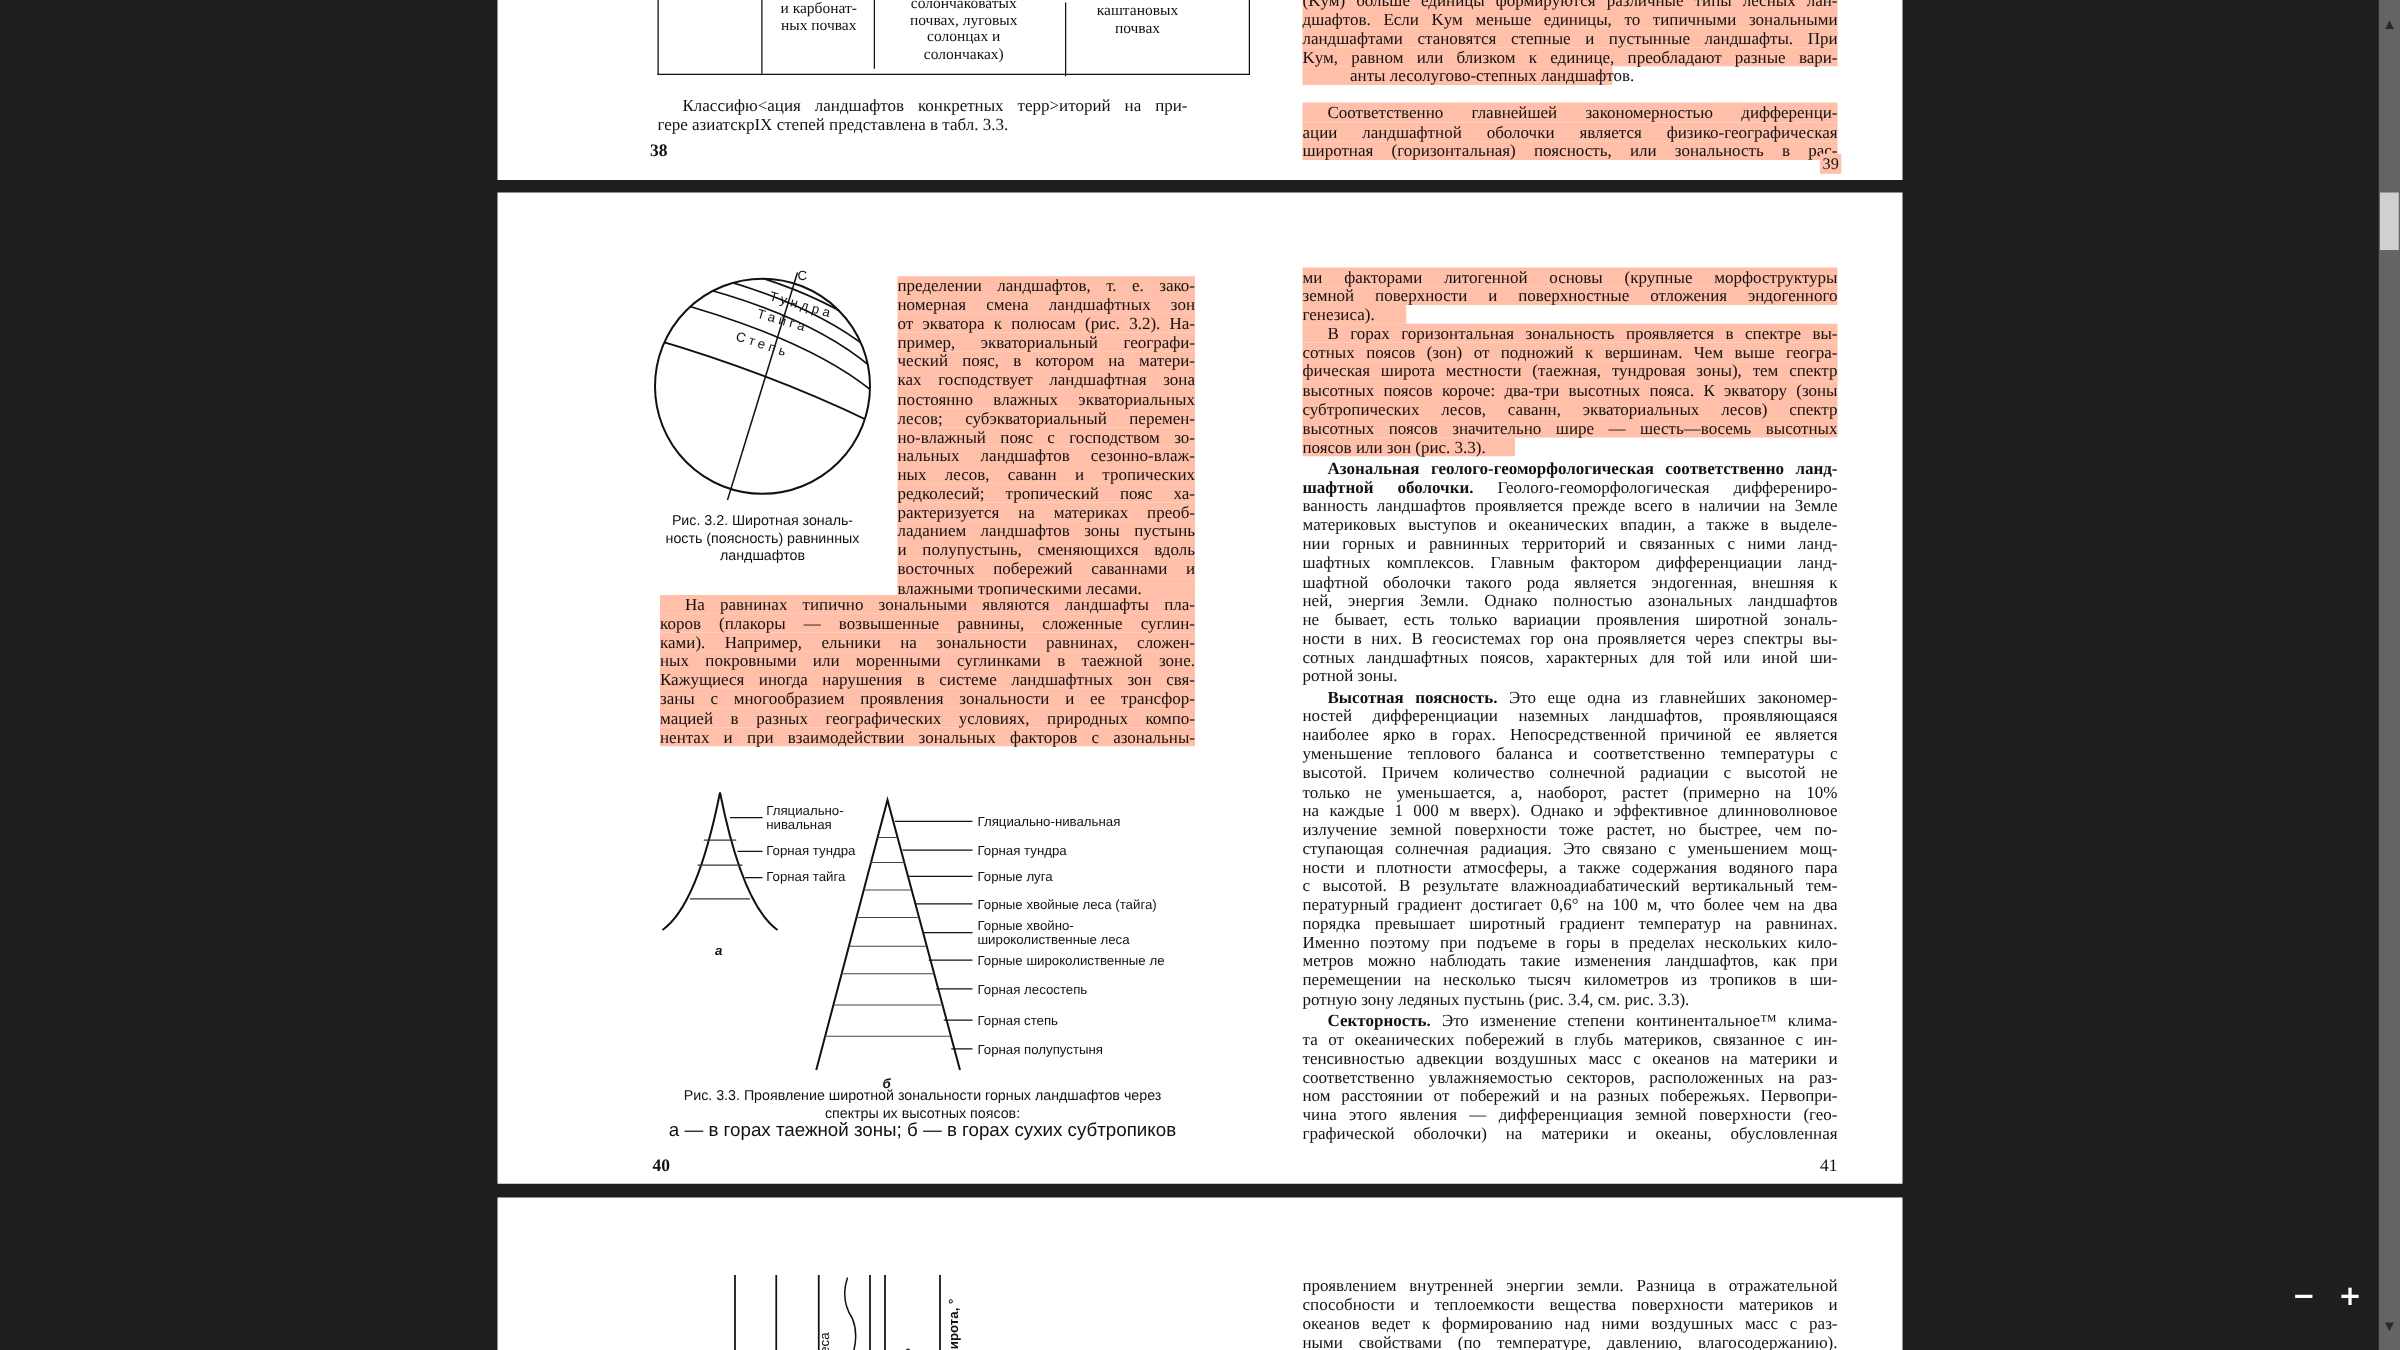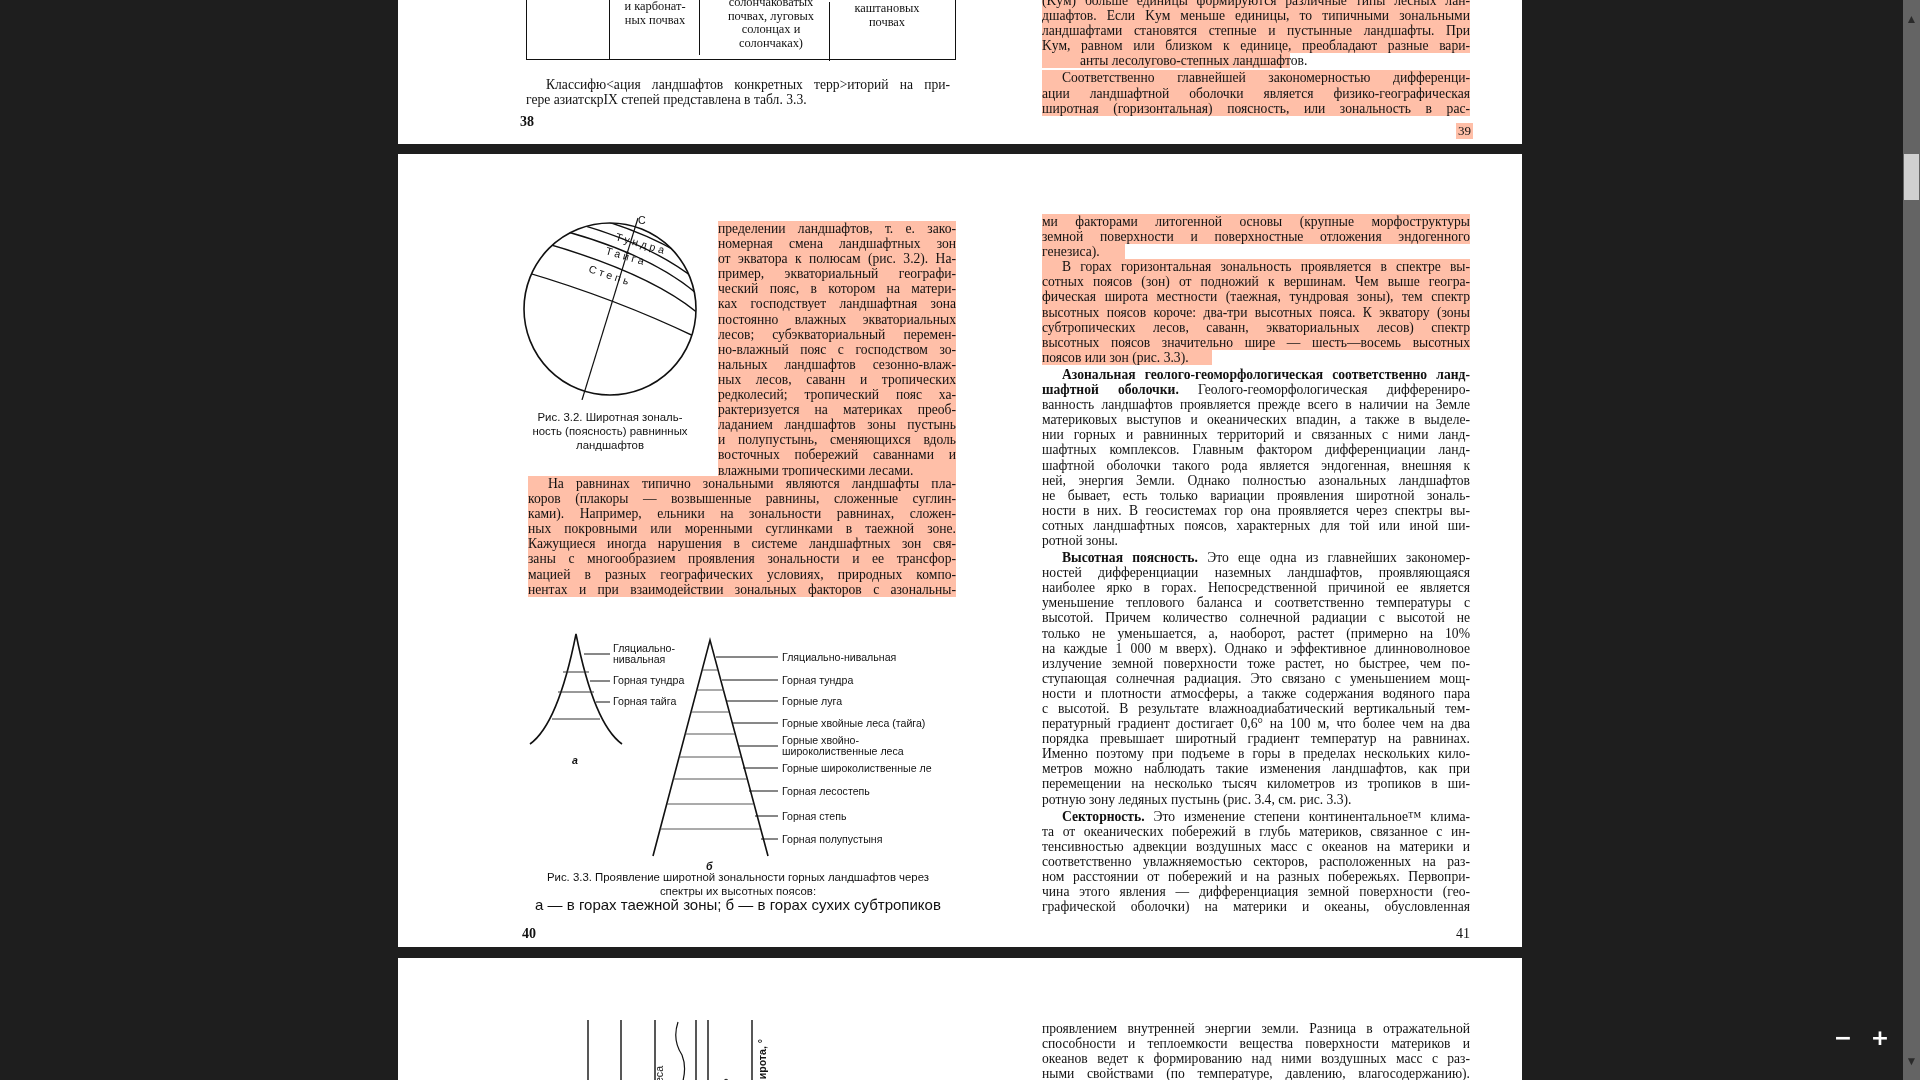--- a/index.html
+++ b/index.html
@@ -20,21 +20,21 @@
     position:absolute; font-size:13.6px; line-height:15.1px; text-align:justify;
   }
   .hl { background:#ffbfa8; }
   .line { display:block; white-space:nowrap; text-align-last:justify; }
   .line.last { text-align-last:left; }
   .ind { text-indent:20px; }
   .pnum { position:absolute; font-size:14px; }
   .bold { font-weight:bold; }
 
   
-  .tbl { position:absolute; left:128px; top:0; width:428px; height:59px; border-left:1.5px solid #111; border-right:1.5px solid #111; border-bottom:1.8px solid #111; }
+  .tbl { position:absolute; left:128px; top:0; width:428px; height:59px; border-left:1.5px solid #111; border-right:1.5px solid #111; border-bottom:1.8px solid #111;padding-left:44px; }
   .tbl .c { position:absolute; top:0; height:59px; border-left:1px solid #111; font-size:12.4px; line-height:13.6px; text-align:center; }
 
   
   .caption { position:absolute; font-family:"Liberation Sans","DejaVu Sans",sans-serif; font-size:11.4px; line-height:14px; text-align:center; color:#111; }
   .zone-label { font-family:"Liberation Sans","DejaVu Sans",sans-serif; font-size:10.6px; fill:#111; }
 
   
   #scrollbar { position:absolute; right:0; top:0; width:17px; height:1080px; background:#646464; }
   #scroll-up { position:absolute; right:0; top:12px; width:17px; height:14px; color:#2a2a2a; font-size:12px; text-align:center; }
   #scroll-thumb { position:absolute; right:1px; top:154px; width:15px; height:46px; background:#d0d0d0; }
@@ -52,38 +52,38 @@
     <div class="c" style="left:82px;width:90px;">
       <div>и карбонат-</div>
       <div>ных почвах</div>
     </div>
     <div class="c" style="left:172px;width:142px;top:-4px;">
       <div>солончаковатых</div>
       <div>почвах, луговых</div>
       <div>солонцах и</div>
       <div>солончаках)</div>
     </div>
-    <div class="c" style="left:302px;width:114px;top:2px;">
+    <div class="c" style="left:325px;width:114px;top:2px;">
       <div>каштановых</div>
       <div>почвах</div>
     </div>
   </div>
   <div class="col-text" style="left:128px;top:77px;width:424px;">
     <span class="line ind">Классифю&lt;ация ландшафтов конкретных терр&gt;иторий на при-</span>
     <span class="line last">гере азиатскрIX степей представлена в табл. 3.3.</span>
   </div>
   <div class="pnum bold" style="left:122px;top:114px;">38</div>
 
   <div class="col-text" style="left:644px;top:-7px;width:428px;">
     <span class="line hl">(Kум) больше единицы формируются различные типы лесных лан-</span>
     <span class="line hl">дшафтов. Если Kум меньше единицы, то типичными зональными</span>
     <span class="line hl">ландшафтами становятся степные и пустынные ландшафты. При</span>
     <span class="line hl">Kум, равном или близком к единице, преобладают разные вари-</span>
     <span class="line last hl" style="margin-right:180px;padding-left:38px;">анты лесолугово-степных ландшафтов.</span>
-    <span class="line ind hl" style="margin-top:2px;">Соответственно главнейшей закономерностью дифференци-</span>
+    <span class="line ind hl" style="margin-top:14px;">Соответственно главнейшей закономерностью дифференци-</span>
     <span class="line hl">ации ландшафтной оболочки является физико-географическая</span>
     <span class="line hl">широтная (горизонтальная) поясность, или зональность в рас-</span>
   </div>
   <div class="pnum hl" style="left:1058px;top:123px;font-size:13px;padding:0 2px;">39</div>
 </div>
 
 <div class="page" id="page-mid">
 
   <svg style="position:absolute;left:122px;top:60px;" width="178" height="186">
     <defs>

